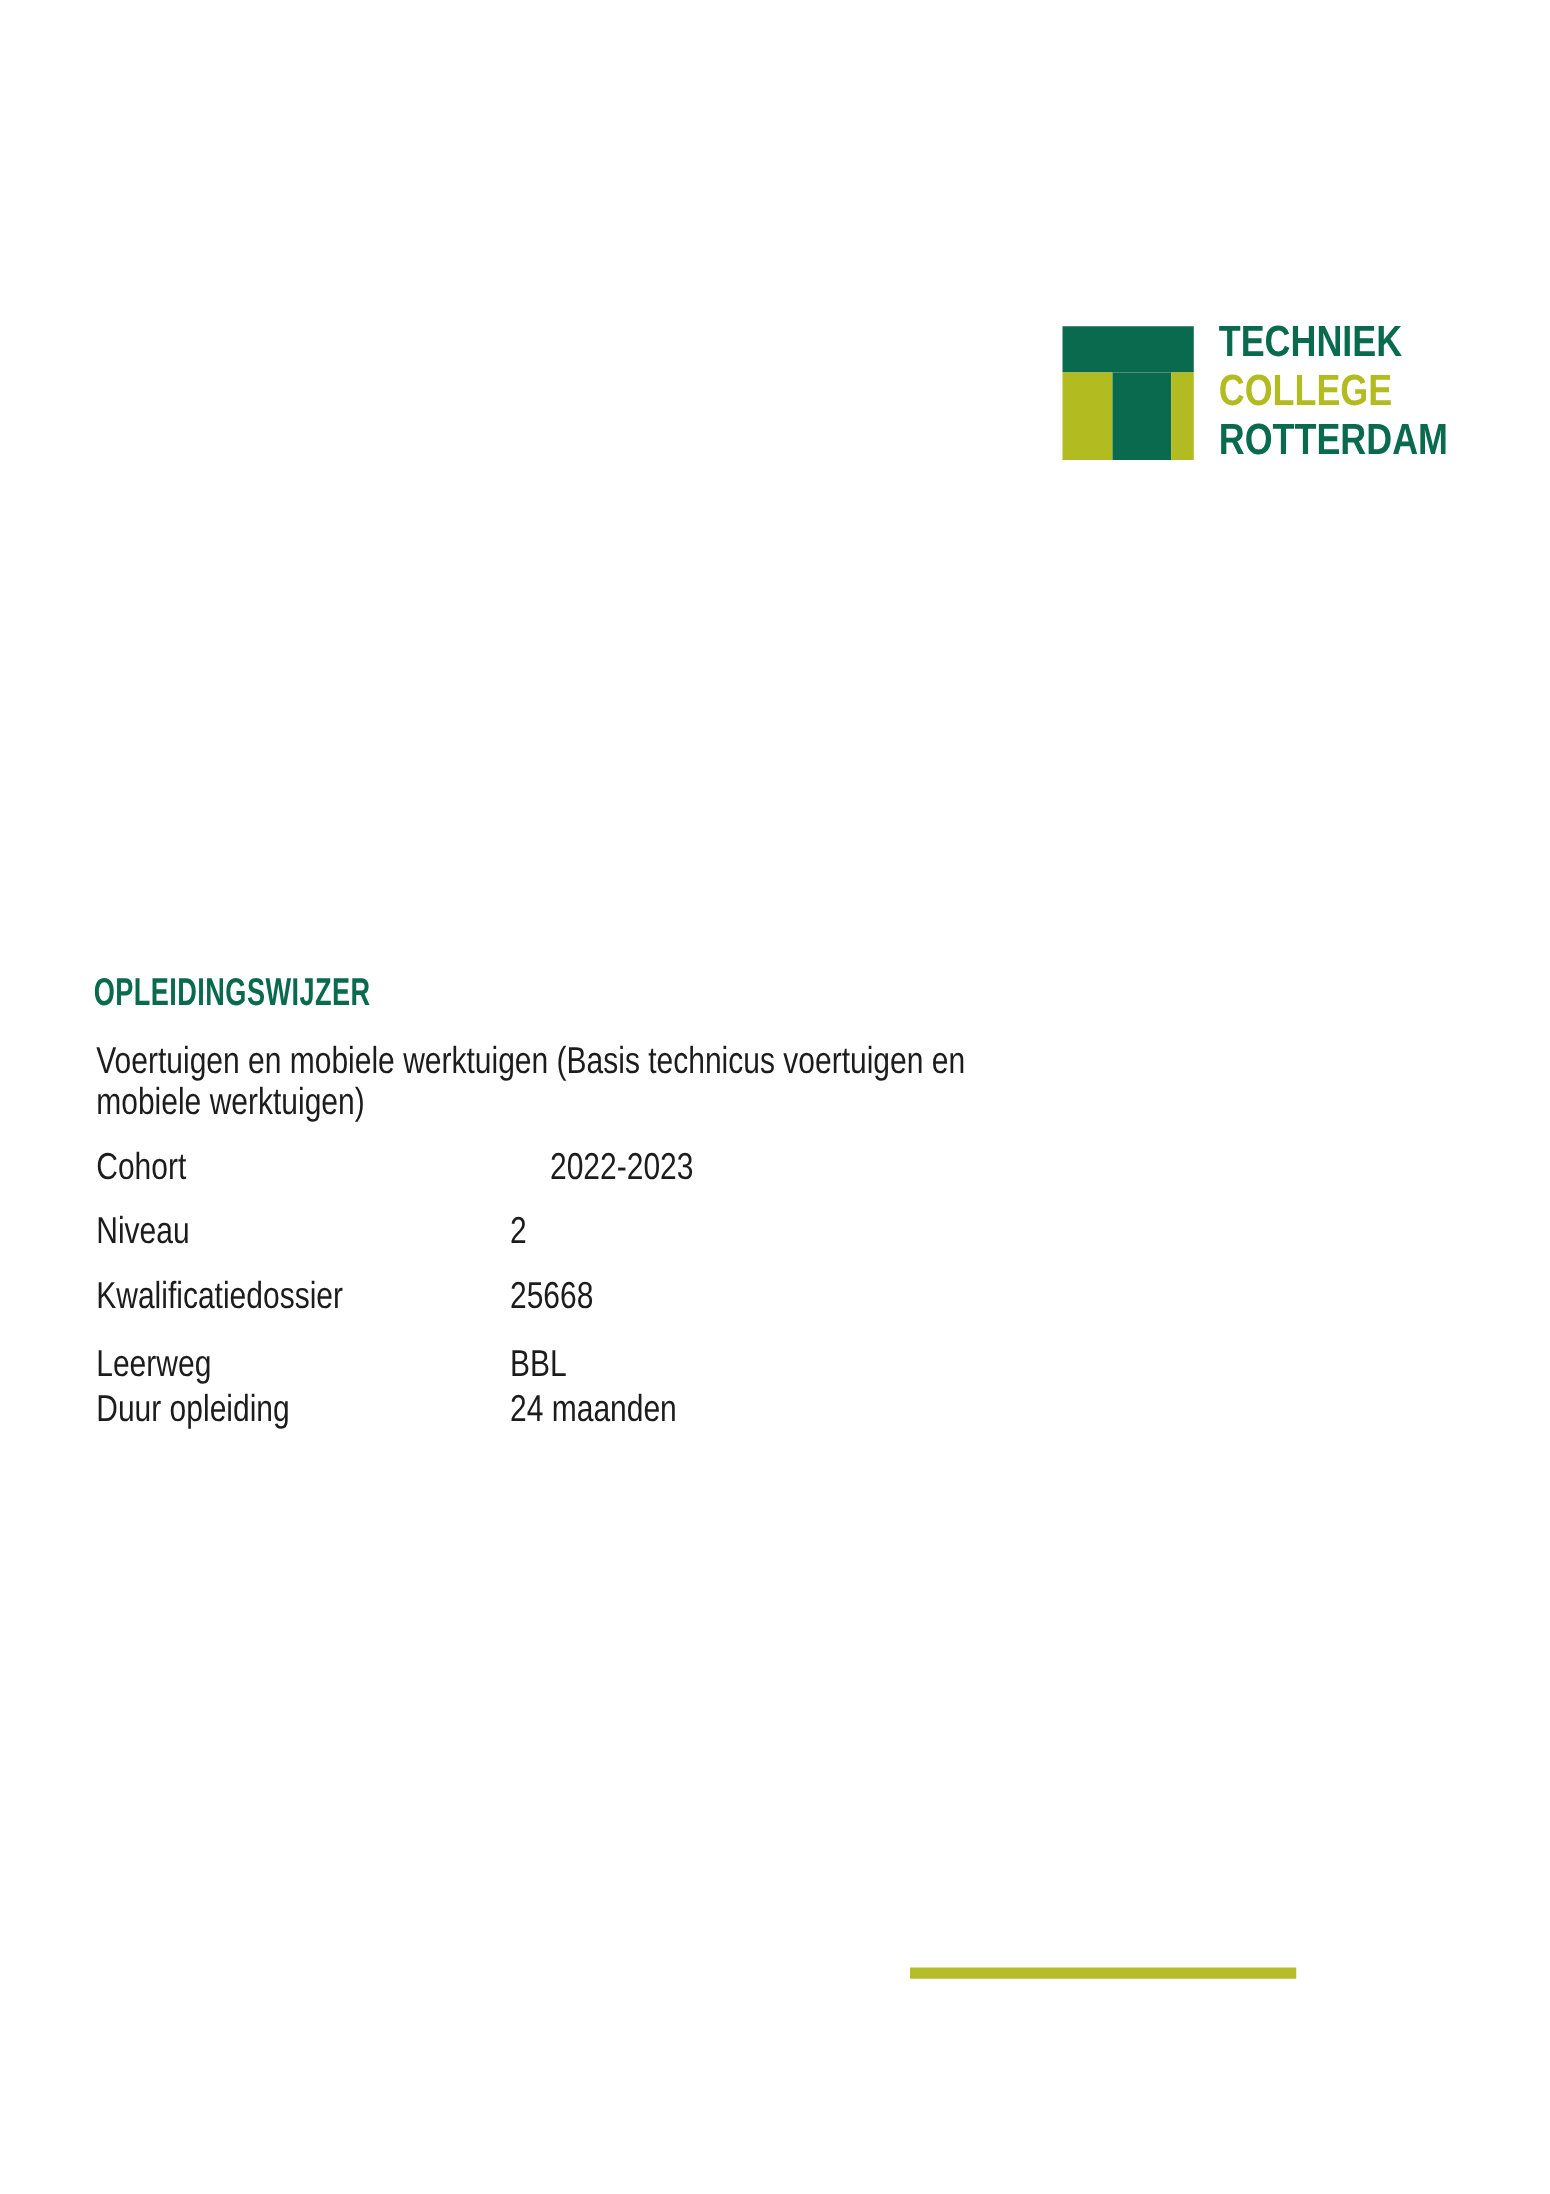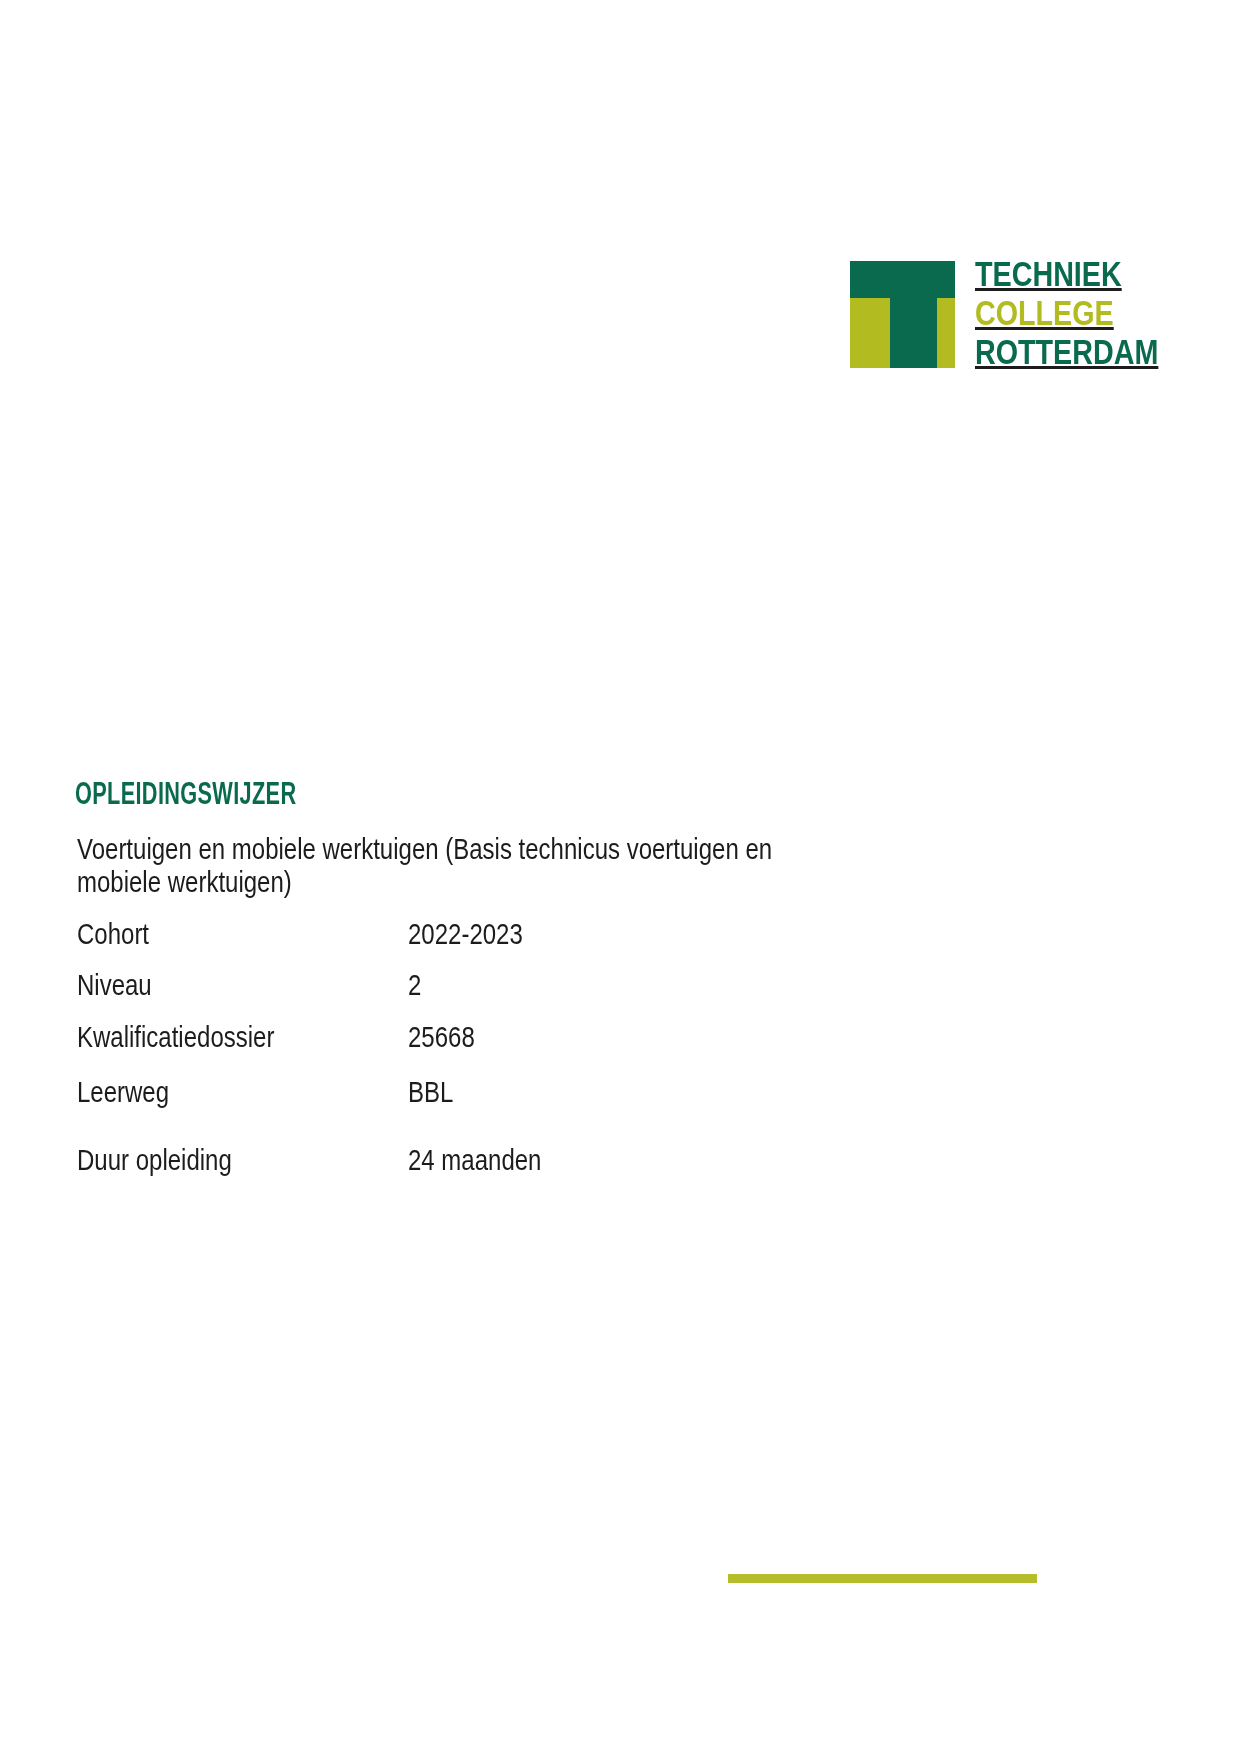--- a/index.html
+++ b/index.html
@@ -51,21 +51,20 @@
     position: absolute;
     left: 87px; top: 37px;
     width: 18px; height: 70px;
     background: #b2bc20;
   }
   .logo-text {
     position: absolute;
     left: 125px;
     top: -7px;
     width: 260px;
-    text-decoration: underline;
   }
   .logo-text .logo-line {
     display: block;
     font-size: 35px;
     font-weight: bold;
     line-height: 39px;
     letter-spacing: 0px;
     transform: scaleX(0.82);
     transform-origin: left center;
     white-space: nowrap;
@@ -95,25 +94,25 @@
     width: 1110px;
   }
   .row {
     position: absolute;
     left: 0;
     width: 1110px;
     display: flex;
     align-items: center;
   }
   .row-1 { top: 832px; }
-  .row-2 { top: 917px; }
+  .row-2 { top: 917px; gap: 32px; }
   .row-3 { top: 1020px; }
   .row-4 { top: 968px; }
   .row-5 { top: 1075px; align-items: flex-end; }
-  .row-6 { top: 1143px; }
+  .row-6 { top: 1111px; }
   .row-label {
     width: 331px;
     flex: 0 0 331px;
     font-size: 30px;
     line-height: 33px;
   }
   .row-value {
     flex: 1;
     font-size: 30px;
     line-height: 33px;

